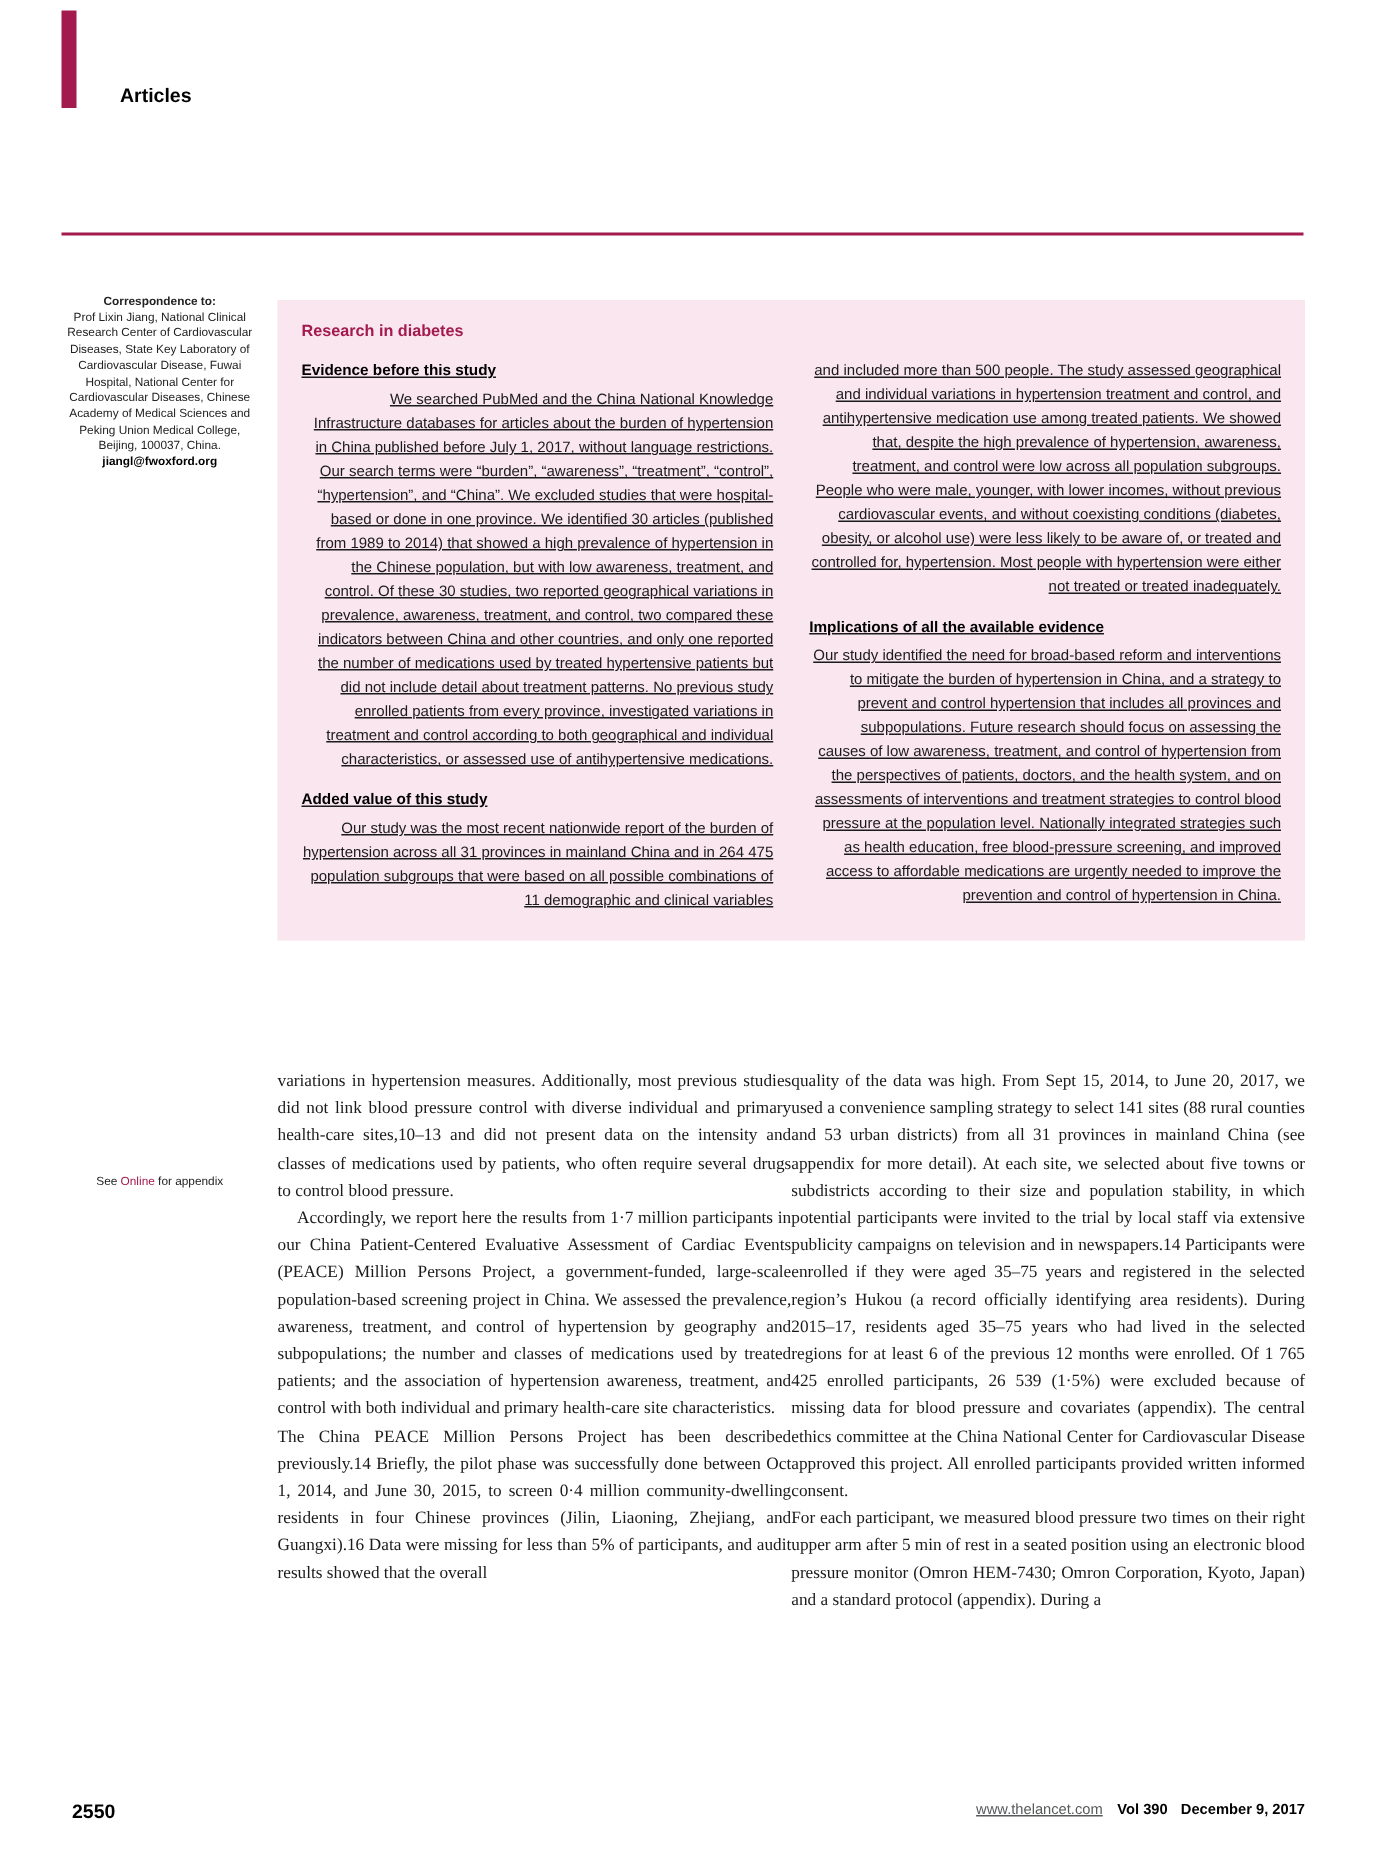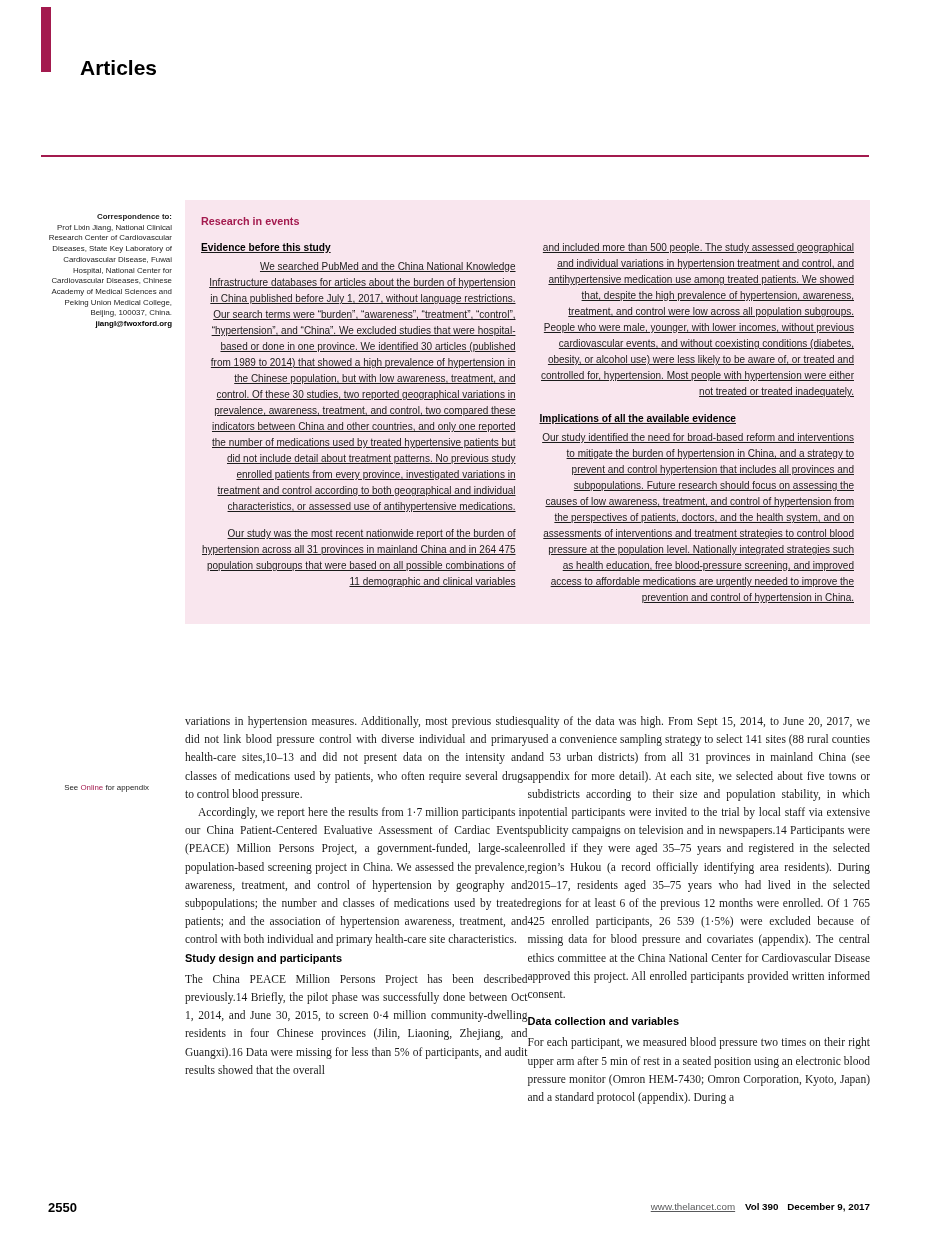--- a/index.html
+++ b/index.html
@@ -9,25 +9,25 @@
     --ink:#1a1a1a;
     --gray:#58595b;
   }
   *{margin:0;padding:0;box-sizing:border-box;}
   html,body{background:#ffffff;}
   body{font-family:"Liberation Sans",sans-serif;color:var(--ink);}
   .page{position:relative;width:925px;height:1243px;background:#ffffff;overflow:hidden;}
 
   
   .accent-bar{position:absolute;left:41px;top:7px;width:10px;height:65px;background:var(--accent);}
-  .section-label{position:absolute;left:80px;top:56px;font-size:21px;font-weight:bold;color:#000;}
+  .section-label{position:absolute;left:80px;top:56px;font-size:13px;font-weight:bold;color:#000;}
   .rule{position:absolute;left:41px;top:155px;width:828px;height:2px;background:var(--accent);}
 
   
-  .correspondence{position:absolute;left:41px;top:212px;width:131px;text-align:right;
+  .correspondence{position:absolute;left:41px;top:196px;width:131px;text-align:center;
     font-size:7.9px;line-height:10.7px;color:#222;}
   .corr-label{display:block;font-weight:bold;}
   .corr-email{display:block;font-weight:bold;color:#000;text-decoration:none;cursor:pointer;}
   .appendix-note{position:absolute;left:41px;top:783px;width:131px;text-align:center;
     font-size:7.9px;line-height:10.7px;color:#222;}
   .online-link{color:var(--accent);text-decoration:none;cursor:pointer;}
 
   
   .panel{position:absolute;left:185px;top:200px;width:685px;background:var(--panel_bg);
     padding:15px 16px 18px 16px;}
@@ -68,45 +68,44 @@
 
   <aside class="correspondence">
     <span class="corr-label">Correspondence to:</span>
     <span class="corr-body">Prof Lixin Jiang, National Clinical Research Center of Cardiovascular Diseases, State Key Laboratory of Cardiovascular Disease, Fuwai Hospital, National Center for Cardiovascular Diseases, Chinese Academy of Medical Sciences and Peking Union Medical College, Beijing, 100037, China.</span>
     <a class="corr-email" href="#">jiangl@fwoxford.org</a>
   </aside>
 
   <aside class="appendix-note"><span>See </span><a class="online-link" href="#">Online</a><span> for appendix</span></aside>
 
   <section class="panel">
-    <h2 class="panel-title">Research in events</h2>
+    <h2 class="panel-title">Research in diabetes</h2>
     <div class="panel-cols">
       <div class="panel-col">
         <h3 class="panel-heading">Evidence before this study</h3>
         <p>We searched PubMed and the China National Knowledge Infrastructure databases for articles about the burden of hypertension in China published before July 1, 2017, without language restrictions. Our search terms were “burden”, “awareness”, “treatment”, “control”, “hypertension”, and “China”. We excluded studies that were hospital-based or done in one province. We identified 30 articles (published from 1989 to 2014) that showed a high prevalence of hypertension in the Chinese population, but with low awareness, treatment, and control. Of these 30 studies, two reported geographical variations in prevalence, awareness, treatment, and control, two compared these indicators between China and other countries, and only one reported the number of medications used by treated hypertensive patients but did not include detail about treatment patterns. No previous study enrolled patients from every province, investigated variations in treatment and control according to both geographical and individual characteristics, or assessed use of antihypertensive medications.</p>
+        <h3 class="panel-heading">Added value of this study</h3>
         <p>Our study was the most recent nationwide report of the burden of hypertension across all 31 provinces in mainland China and in 264 475 population subgroups that were based on all possible combinations of 11 demographic and clinical variables</p>
       </div>
       <div class="panel-col">
         <p>and included more than 500 people. The study assessed geographical and individual variations in hypertension treatment and control, and antihypertensive medication use among treated patients. We showed that, despite the high prevalence of hypertension, awareness, treatment, and control were low across all population subgroups. People who were male, younger, with lower incomes, without previous cardiovascular events, and without coexisting conditions (diabetes, obesity, or alcohol use) were less likely to be aware of, or treated and controlled for, hypertension. Most people with hypertension were either not treated or treated inadequately.</p>
         <h3 class="panel-heading">Implications of all the available evidence</h3>
         <p>Our study identified the need for broad-based reform and interventions to mitigate the burden of hypertension in China, and a strategy to prevent and control hypertension that includes all provinces and subpopulations. Future research should focus on assessing the causes of low awareness, treatment, and control of hypertension from the perspectives of patients, doctors, and the health system, and on assessments of interventions and treatment strategies to control blood pressure at the population level. Nationally integrated strategies such as health education, free blood-pressure screening, and improved access to affordable medications are urgently needed to improve the prevention and control of hypertension in China.</p>
       </div>
     </div>
   </section>
 
   <section class="main">
     <div class="col">
       <p>variations in hypertension measures. Additionally, most previous studies did not link blood pressure control with diverse individual and primary health-care sites,10–13 and did not present data on the intensity and classes of medications used by patients, who often require several drugs to control blood pressure.</p>
       <p class="indent">Accordingly, we report here the results from 1·7 million participants in our China Patient-Centered Evaluative Assessment of Cardiac Events (PEACE) Million Persons Project, a government-funded, large-scale population-based screening project in China. We assessed the prevalence, awareness, treatment, and control of hypertension by geography and subpopulations; the number and classes of medications used by treated patients; and the association of hypertension awareness, treatment, and control with both individual and primary health-care site characteristics.</p>
-      <h3 class="subheading first">Study design and participants</h3>
       <p>The China PEACE Million Persons Project has been described previously.14 Briefly, the pilot phase was successfully done between Oct 1, 2014, and June 30, 2015, to screen 0·4 million community-dwelling residents in four Chinese provinces (Jilin, Liaoning, Zhejiang, and Guangxi).16 Data were missing for less than 5% of participants, and audit results showed that the overall</p>
     </div>
     <div class="col">
       <p>quality of the data was high. From Sept 15, 2014, to June 20, 2017, we used a convenience sampling strategy to select 141 sites (88 rural counties and 53 urban districts) from all 31 provinces in mainland China (see appendix for more detail). At each site, we selected about five towns or subdistricts according to their size and population stability, in which potential participants were invited to the trial by local staff via extensive publicity campaigns on television and in newspapers.14 Participants were enrolled if they were aged 35–75 years and registered in the selected region’s Hukou (a record officially identifying area residents). During 2015–17, residents aged 35–75 years who had lived in the selected regions for at least 6 of the previous 12 months were enrolled. Of 1 765 425 enrolled participants, 26 539 (1·5%) were excluded because of missing data for blood pressure and covariates (appendix). The central ethics committee at the China National Center for Cardiovascular Disease approved this project. All enrolled participants provided written informed consent.</p>
-      <h3 class="subheading">Data collection and variables</h3>
       <p>For each participant, we measured blood pressure two times on their right upper arm after 5 min of rest in a seated position using an electronic blood pressure monitor (Omron HEM-7430; Omron Corporation, Kyoto, Japan) and a standard protocol (appendix). During a</p>
     </div>
   </section>
 
   <div class="footer-left">2550</div>
   <div class="footer-right">
     <span class="site">www.thelancet.com</span>
     <span class="vol">Vol 390</span>
     <span class="date">December 9, 2017</span>
   </div>

